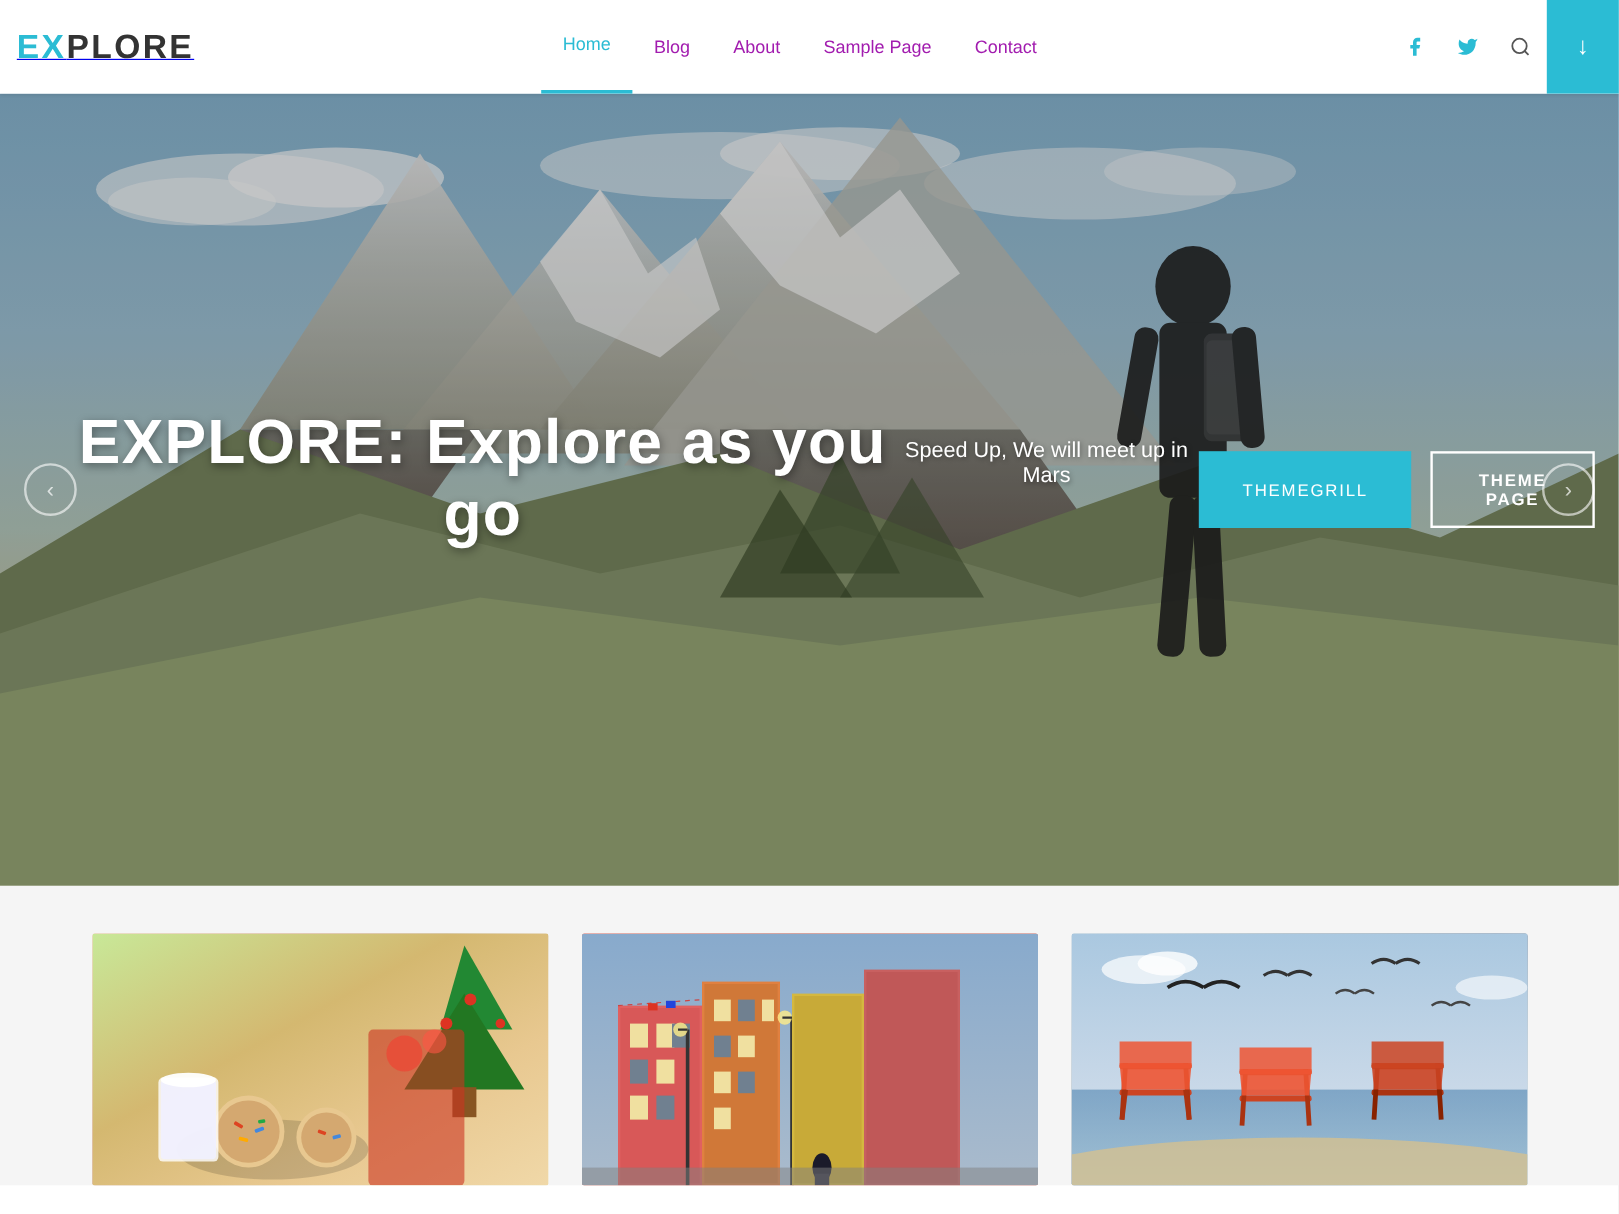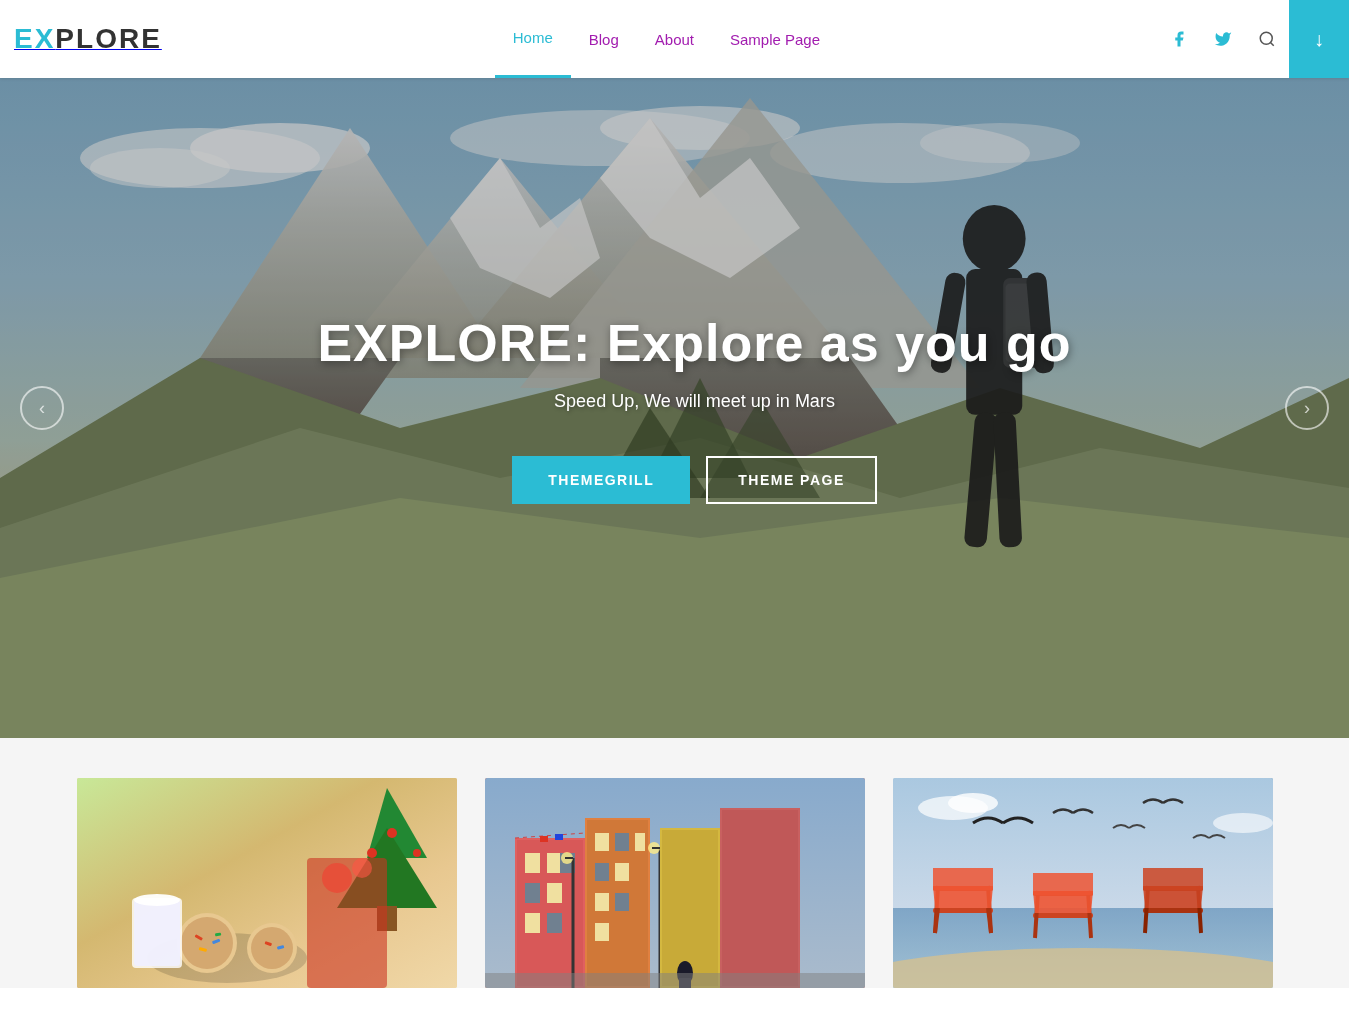--- a/index.html
+++ b/index.html
@@ -108,21 +108,21 @@
       position: absolute;
       bottom: 0;
       left: 0;
       width: 100%;
       height: 100%;
     }
     .hero-content {
       position: absolute;
       inset: 0;
       display: flex;
-      flex-direction: column;
+      flex-direction: row;
       align-items: center;
       justify-content: center;
       color: #fff;
       text-align: center;
       padding: 0 20px;
       margin-left: 40px;
     }
     .hero-title {
       font-size: 52px;
       font-weight: 700;
@@ -138,21 +138,21 @@
     }
     .hero-buttons {
       display: flex;
       gap: 16px;
     }
     .btn-primary {
       padding: 14px 36px;
       background: #2bbcd4;
       color: #fff;
       font-size: 14px;
-      font-weight: 700;
+      font-weight: 400;
       letter-spacing: 1.5px;
       border: none;
       cursor: pointer;
       text-transform: uppercase;
     }
     .btn-secondary {
       padding: 14px 30px;
       background: transparent;
       color: #fff;
       font-size: 14px;
@@ -219,20 +219,21 @@
   <a href="#">
     <span class="logo">
       <span class="logo-ex">EX</span><span>PLORE</span>
     </span>
   </a>
   <nav>
     <a href="#" class="active">Home</a>
     <a href="#">Blog</a>
     <a href="#">About</a>
     <a href="#">Sample Page</a>
+    <a href="#">Contact</a>
   </nav>
   <div class="nav-icons">
     <a href="#" style="color:#2bbcd4;">
       <svg width="18" height="18" viewBox="0 0 24 24" fill="#2bbcd4">
           <path d="M18 2h-3a5 5 0 0 0-5 5v3H7v4h3v8h4v-8h3l1-4h-4V7a1 1 0 0 1 1-1h3z"></path>
         </svg>
     </a>
     <a href="#" style="color:#2bbcd4;">
       <svg width="18" height="18" viewBox="0 0 24 24" fill="#2bbcd4">
           <path d="M23 3a10.9 10.9 0 0 1-3.14 1.53 4.48 4.48 0 0 0-7.86 3v1A10.66 10.66 0 0 1 3 4s-4 9 5 13a11.64 11.64 0 0 1-7 2c9 5 20 0 20-11.5a4.5 4.5 0 0 0-.08-.83A7.72 7.72 0 0 0 23 3z"></path>

